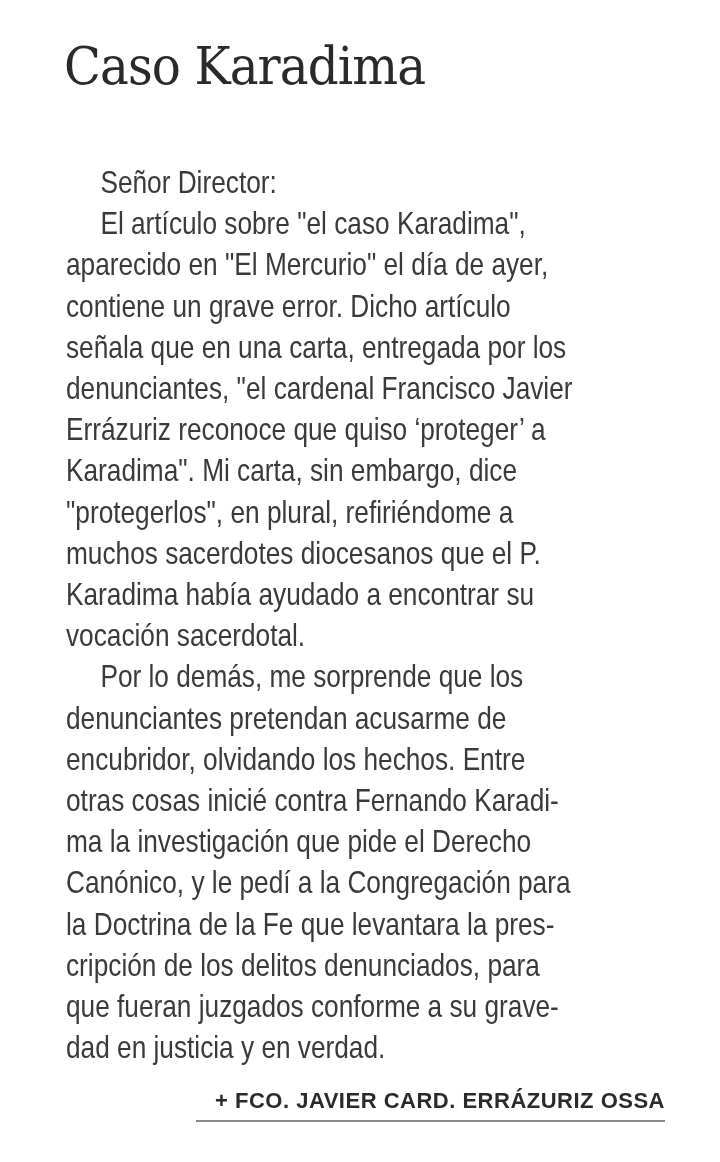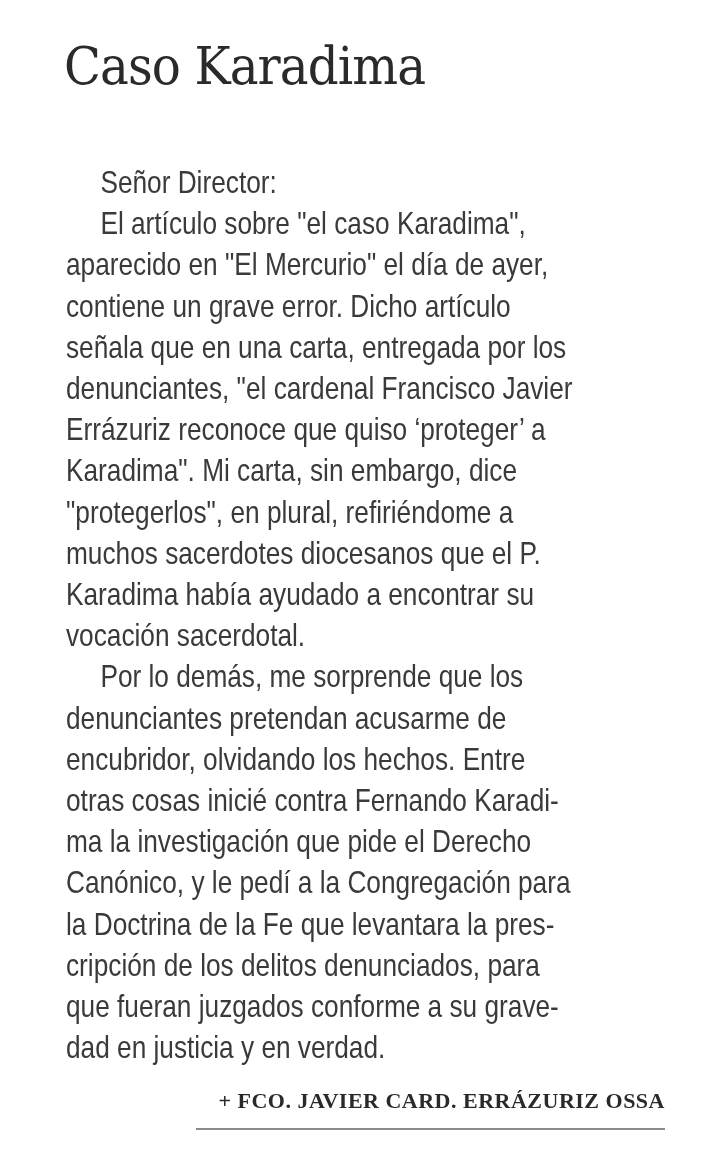--- a/index.html
+++ b/index.html
@@ -12,23 +12,23 @@
   }
   .body {
     position: absolute; left: 66px; top: 162px; width: 700px;
     font-family: "Liberation Sans", sans-serif; font-size: 30.5px; line-height: 41.2px;
     color: #3a3a3a;
   }
   .line { display: block; white-space: nowrap; transform: scaleX(0.86); transform-origin: left center; }
   .indent { padding-left: 40px; }
   .signature {
     position: absolute; left: 196px; top: 1088px; width: 469px;
-    font-family: Liberation Serif, serif; font-size: 22px; font-weight: bold;
+    font-family: Liberation Sans, sans-serif; font-size: 22px; font-weight: bold;
     color: #2a2a2a; white-space: nowrap; letter-spacing: 0.5px;
-    padding-bottom: 14px; border-bottom: 2px solid #8a8a8a; text-align: right;
+    padding-bottom: 6px; border-bottom: 2px solid #8a8a8a; text-align: right;
   }
 </style>
 </head>
 <body>
 
 <h1 class="title">Caso Karadima</h1>
 
 <div class="body">
   <span class="line indent">Señor Director:</span>
   <div>

